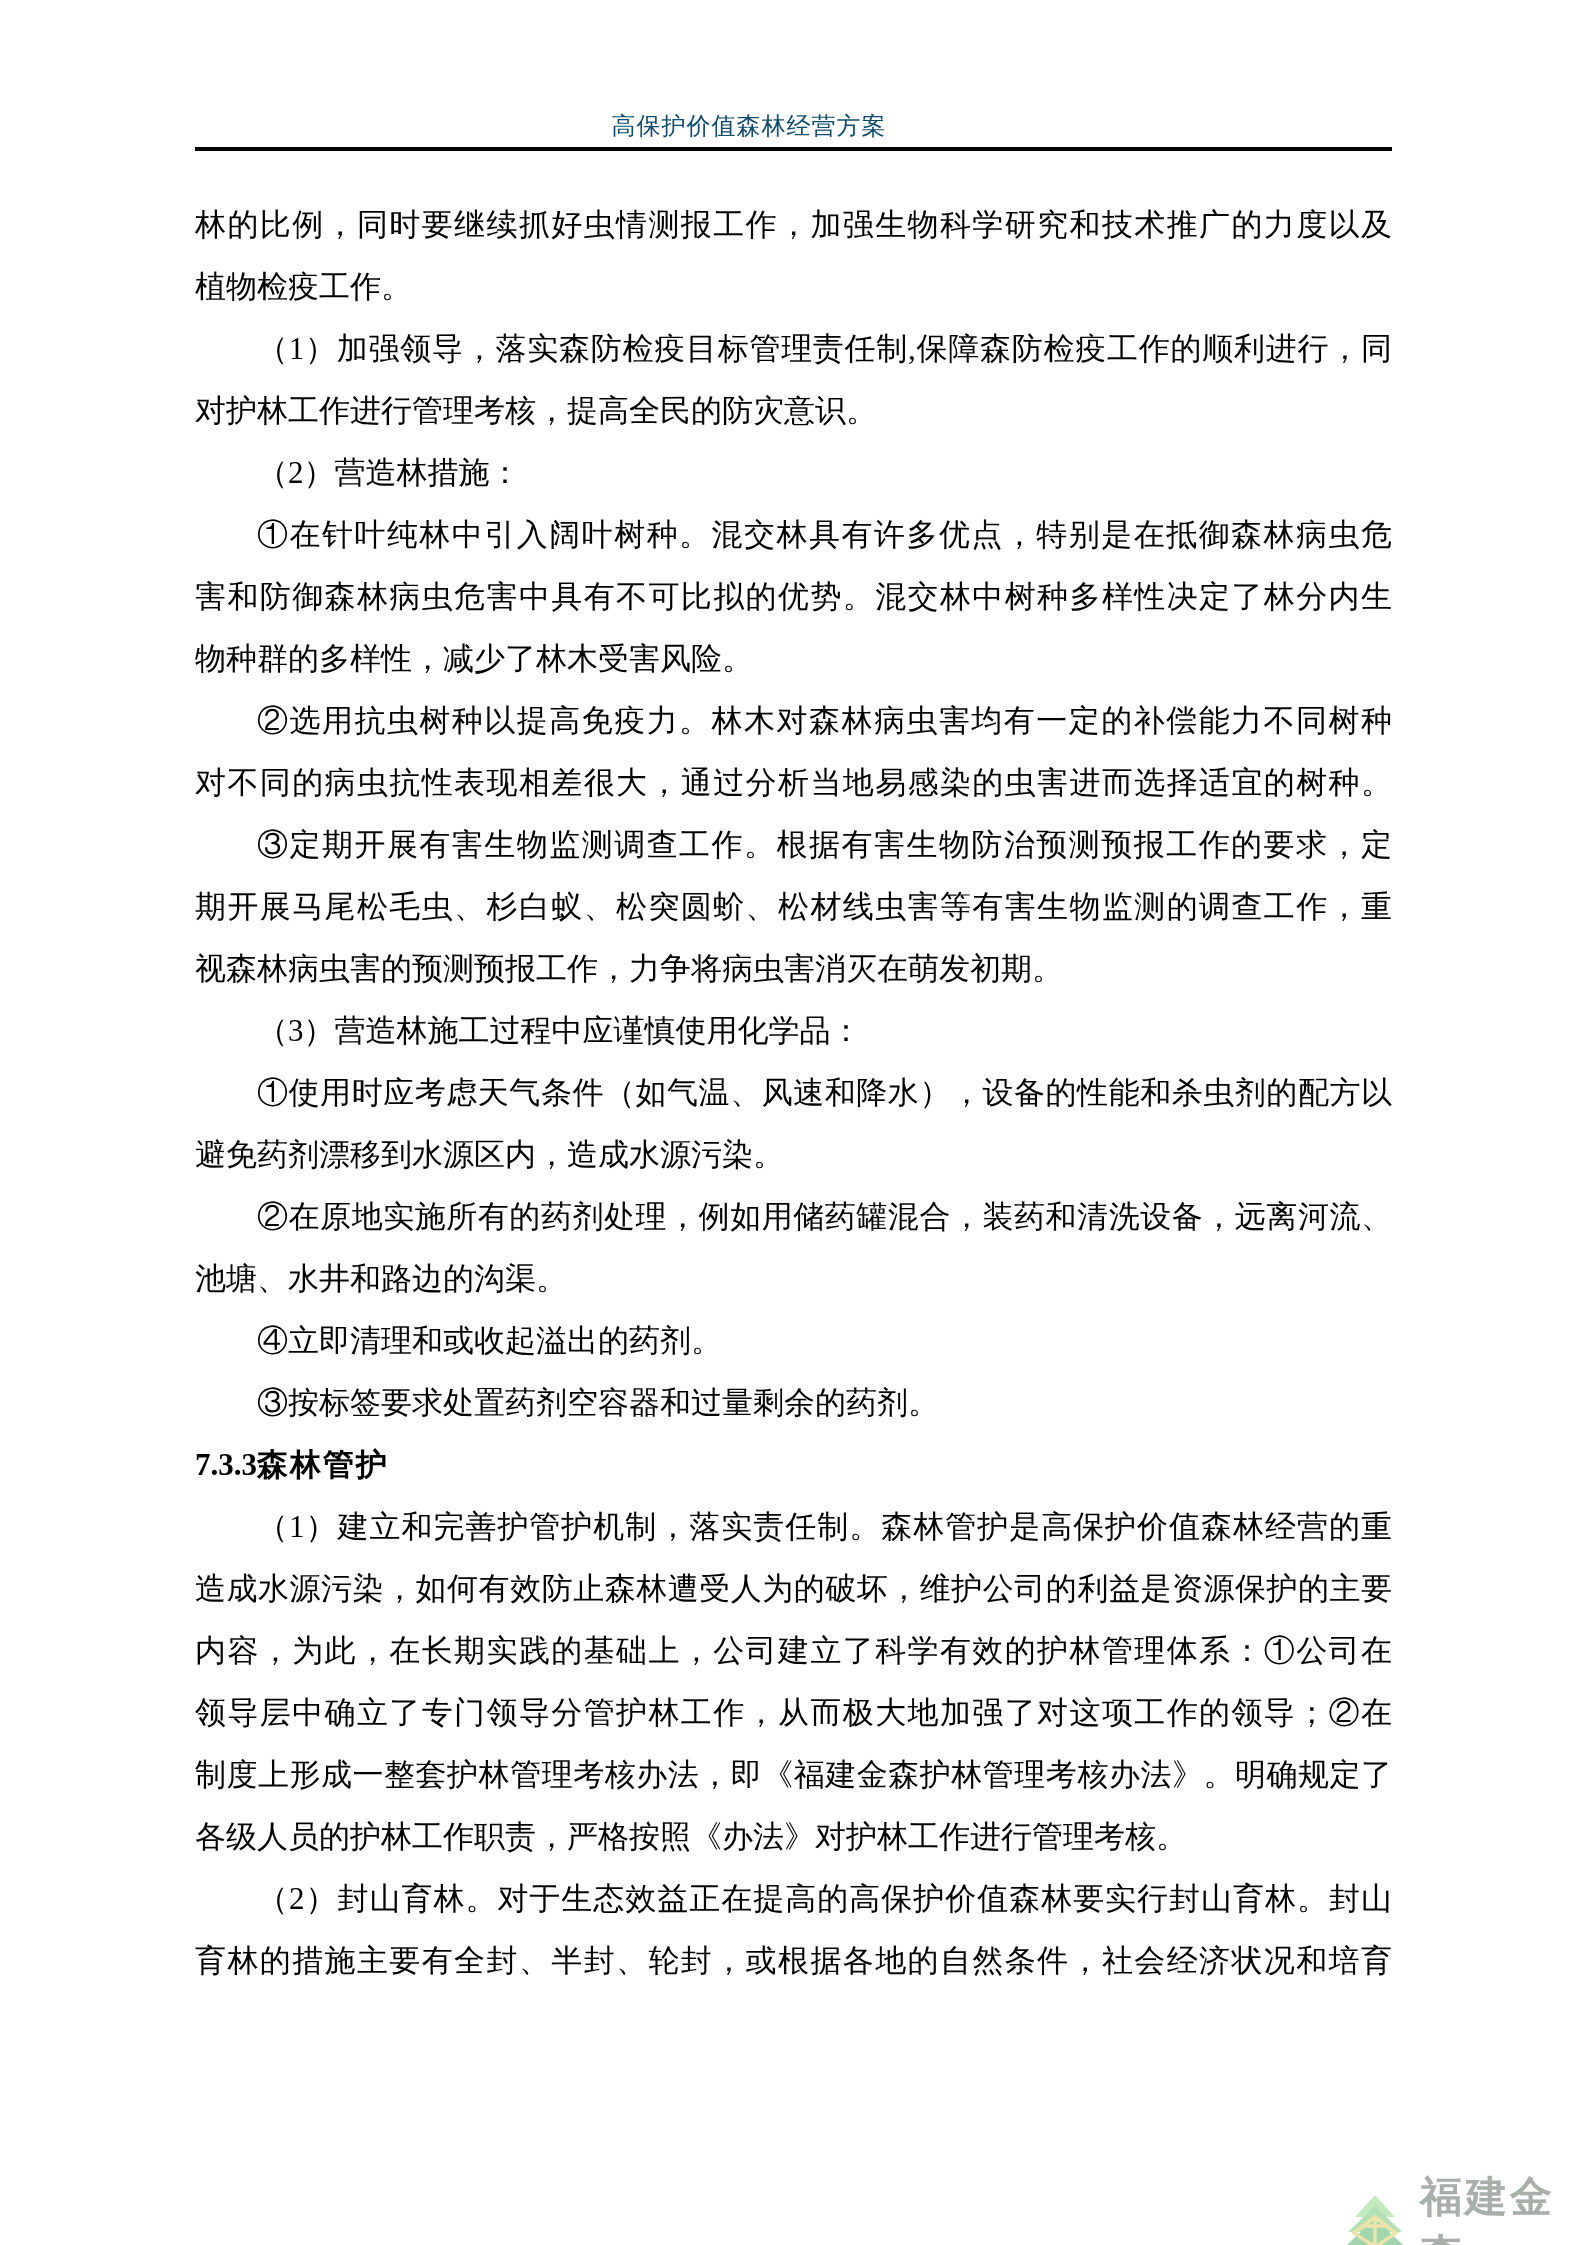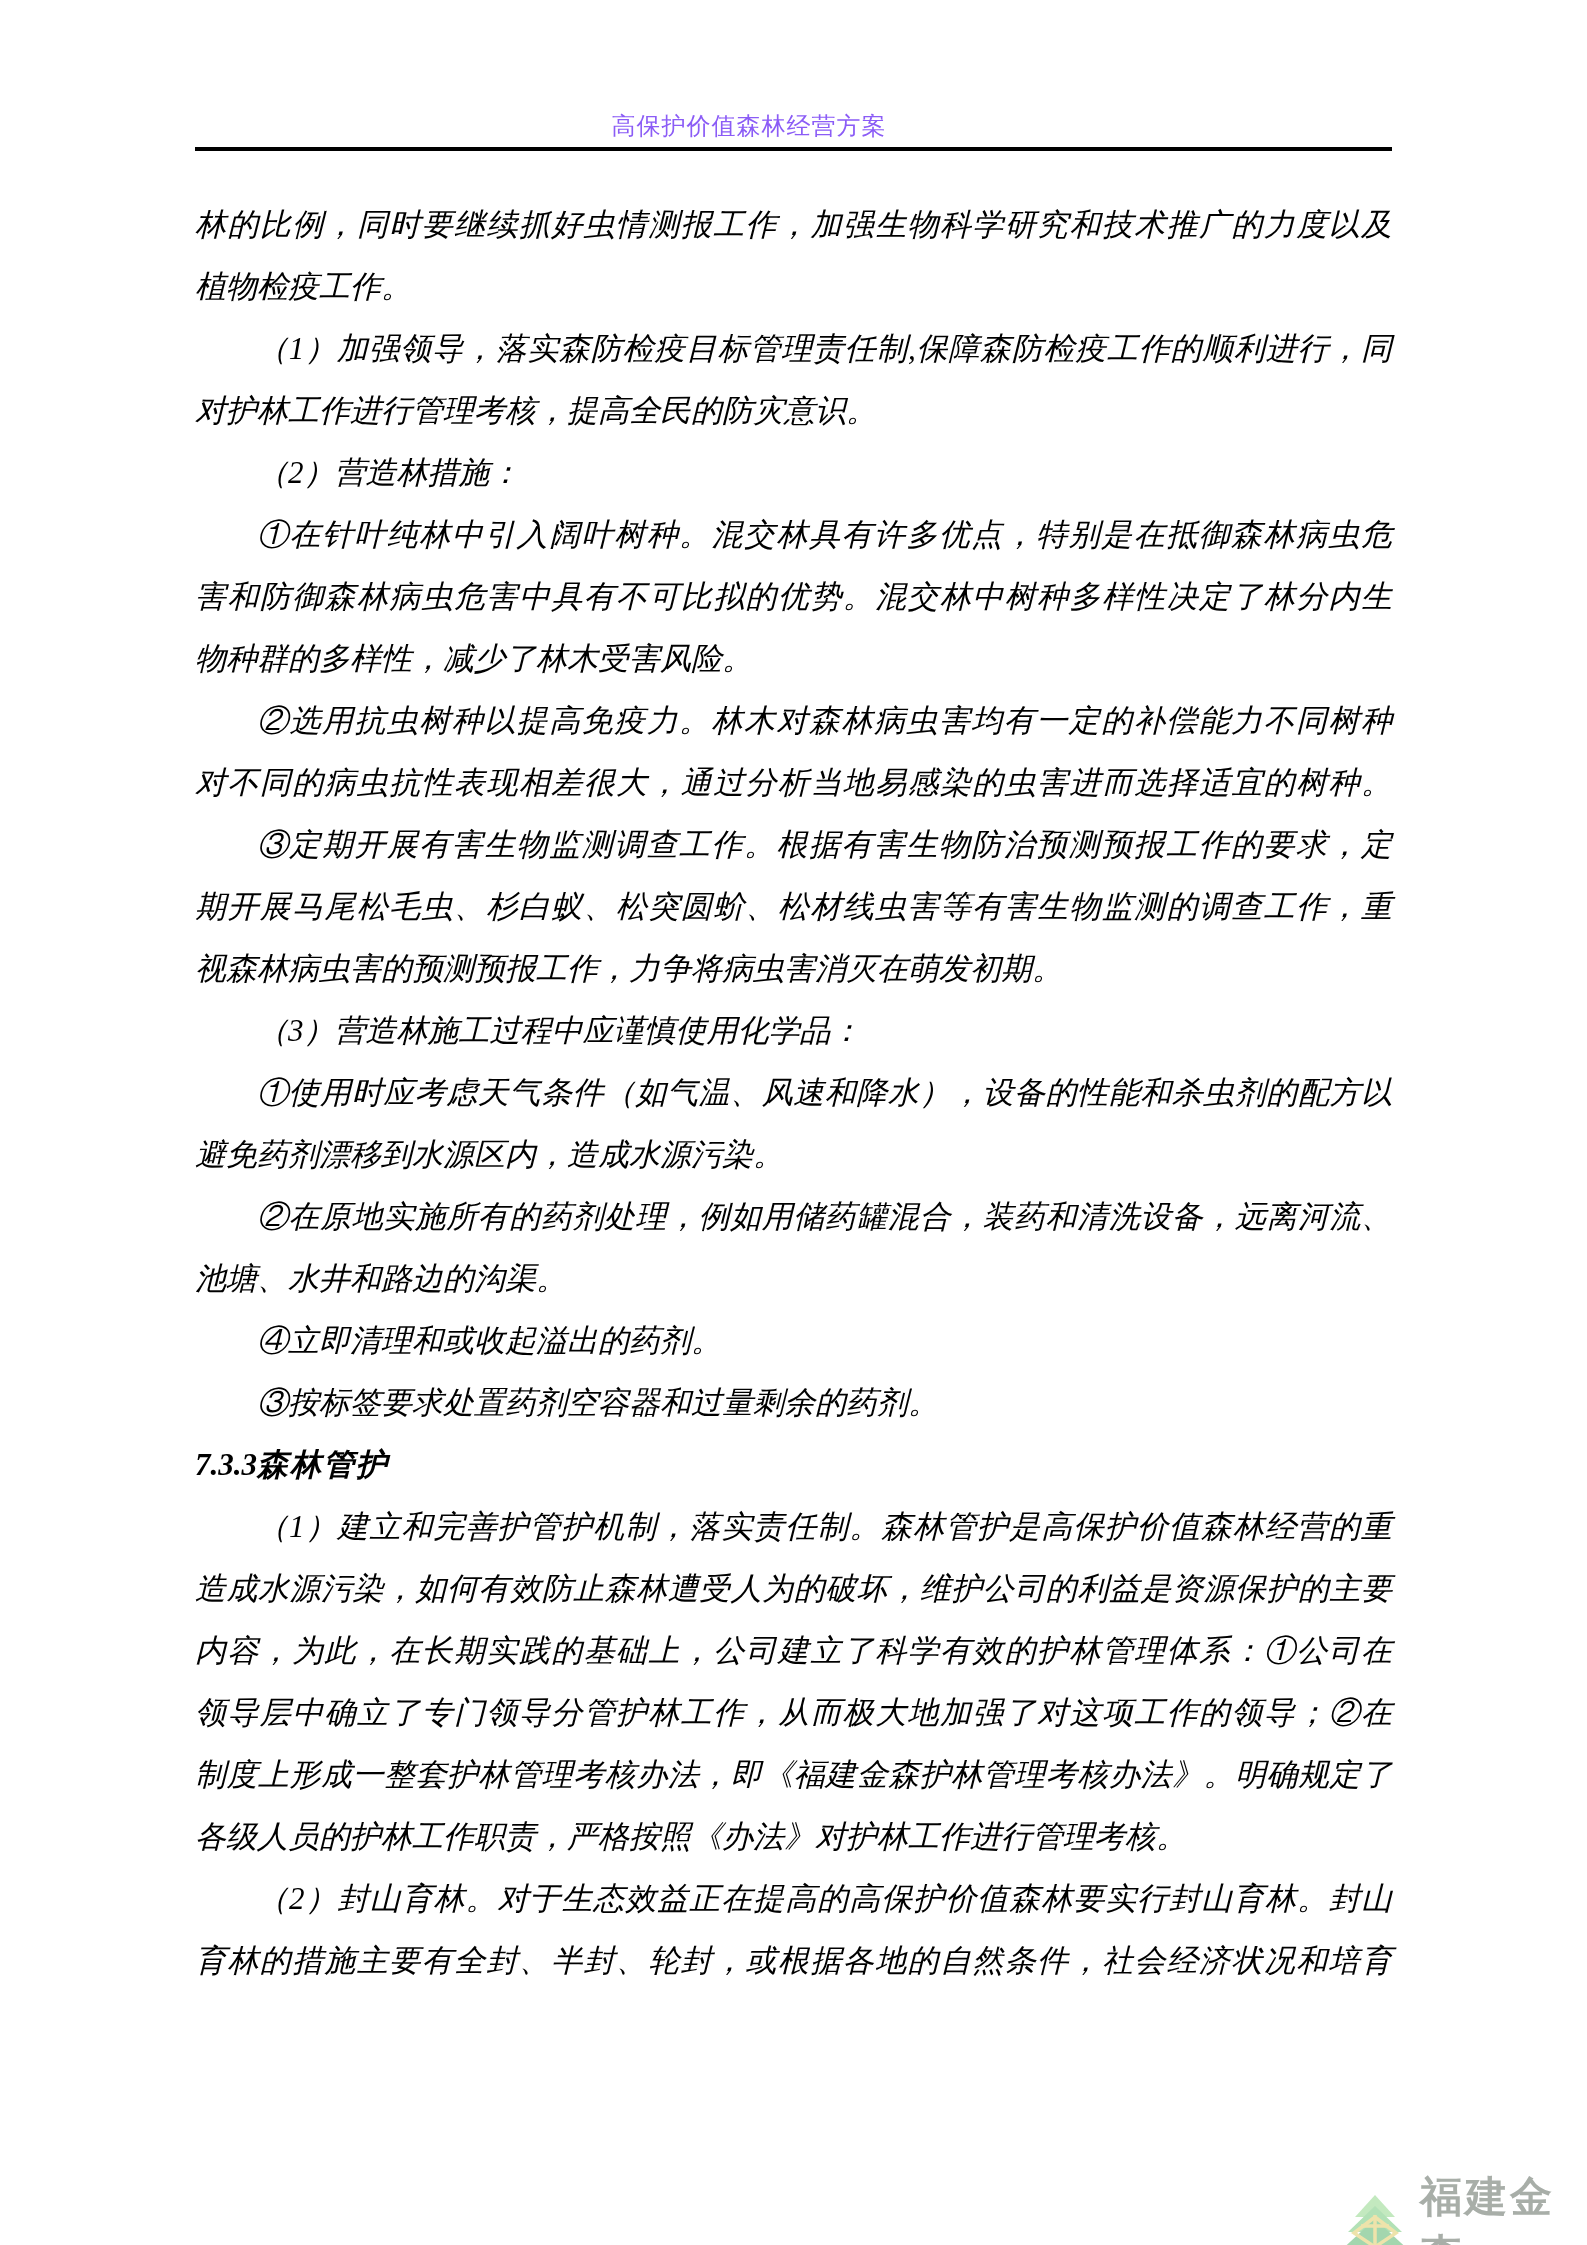--- a/index.html
+++ b/index.html
@@ -10,38 +10,37 @@
     overflow:hidden;
     font-family:"Liberation Serif","DejaVu Serif",serif;
     color:#000000;
   }
   
   .header-title {
     position:absolute; top:111px; left:0; width:1498px;
     text-align:center;
     font-size:24px; line-height:30px;
     letter-spacing:1px;
-    color:#8b5cf6;
+    color:#0c4a6e;
   }
   .header-rule {
     position:absolute; top:147px; left:195px;
     width:1197px; height:4px;
     background:#000000;
   }
   
   .body-block {
     position:absolute; top:194px; left:195px;
     width:1197px;
   }
   .line {
     height:62px; line-height:62px;
     font-size:31px;
     white-space:nowrap;
     text-align:left;
-    font-style:italic;
   }
   .line.fill {
     white-space:normal;
     text-align:justify;
     text-align-last:justify;
   }
   .line.indent { text-indent:62px; }
   .line.heading {
     font-weight:bold;
     font-size:31px;

